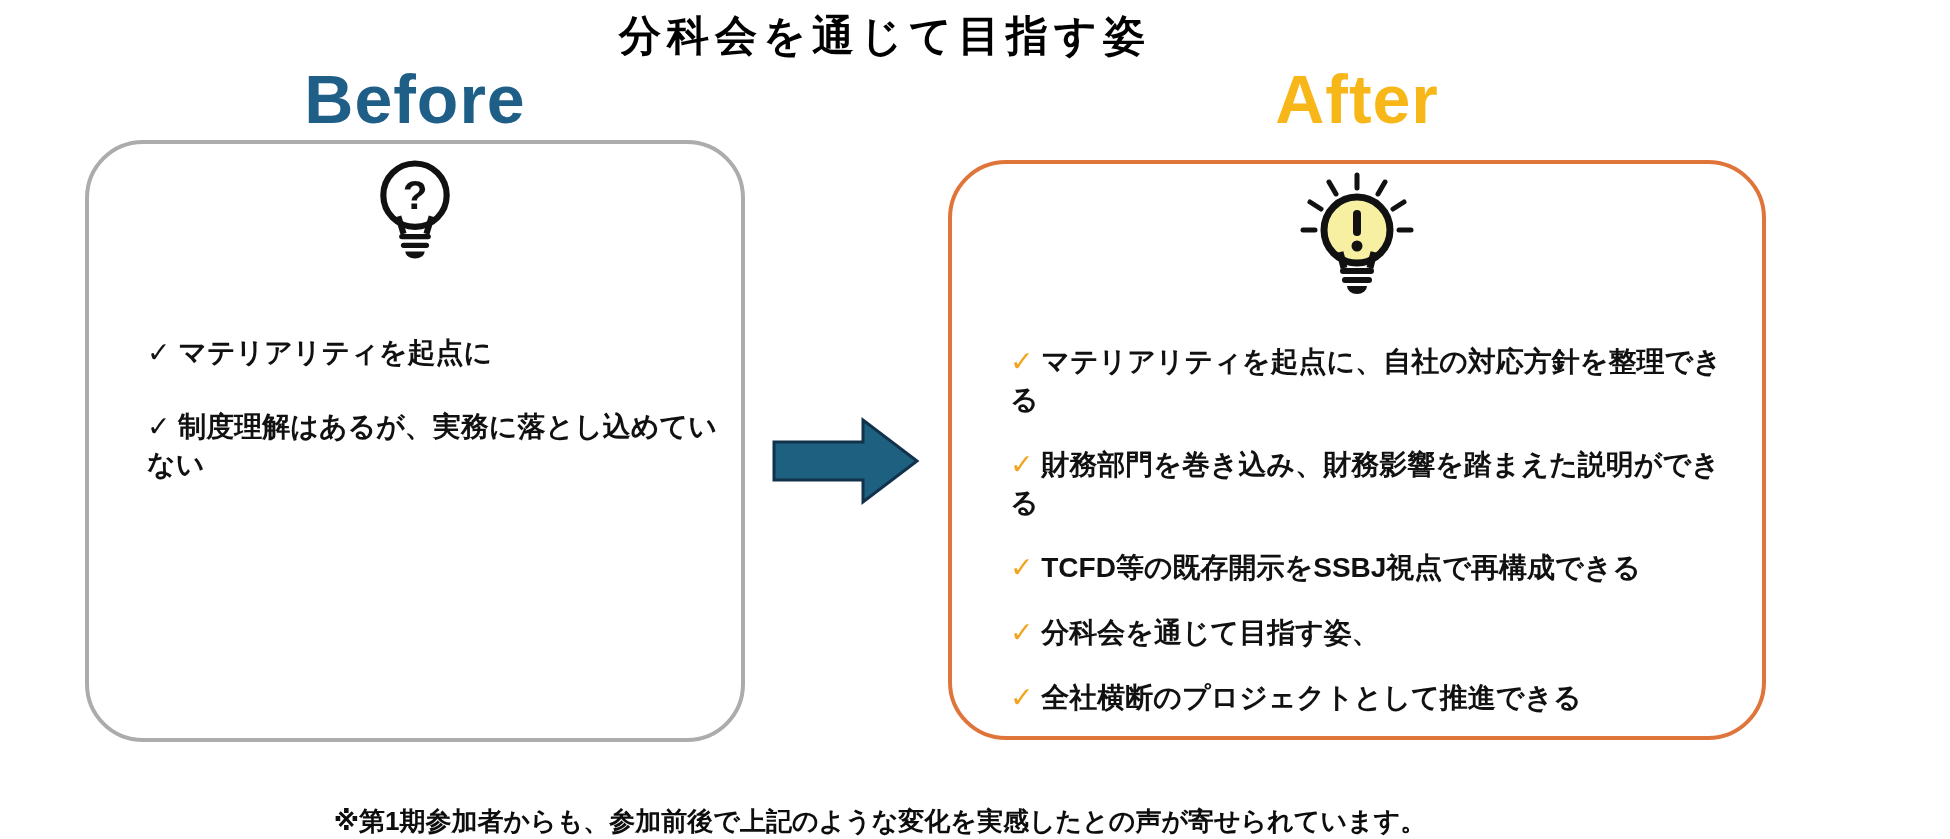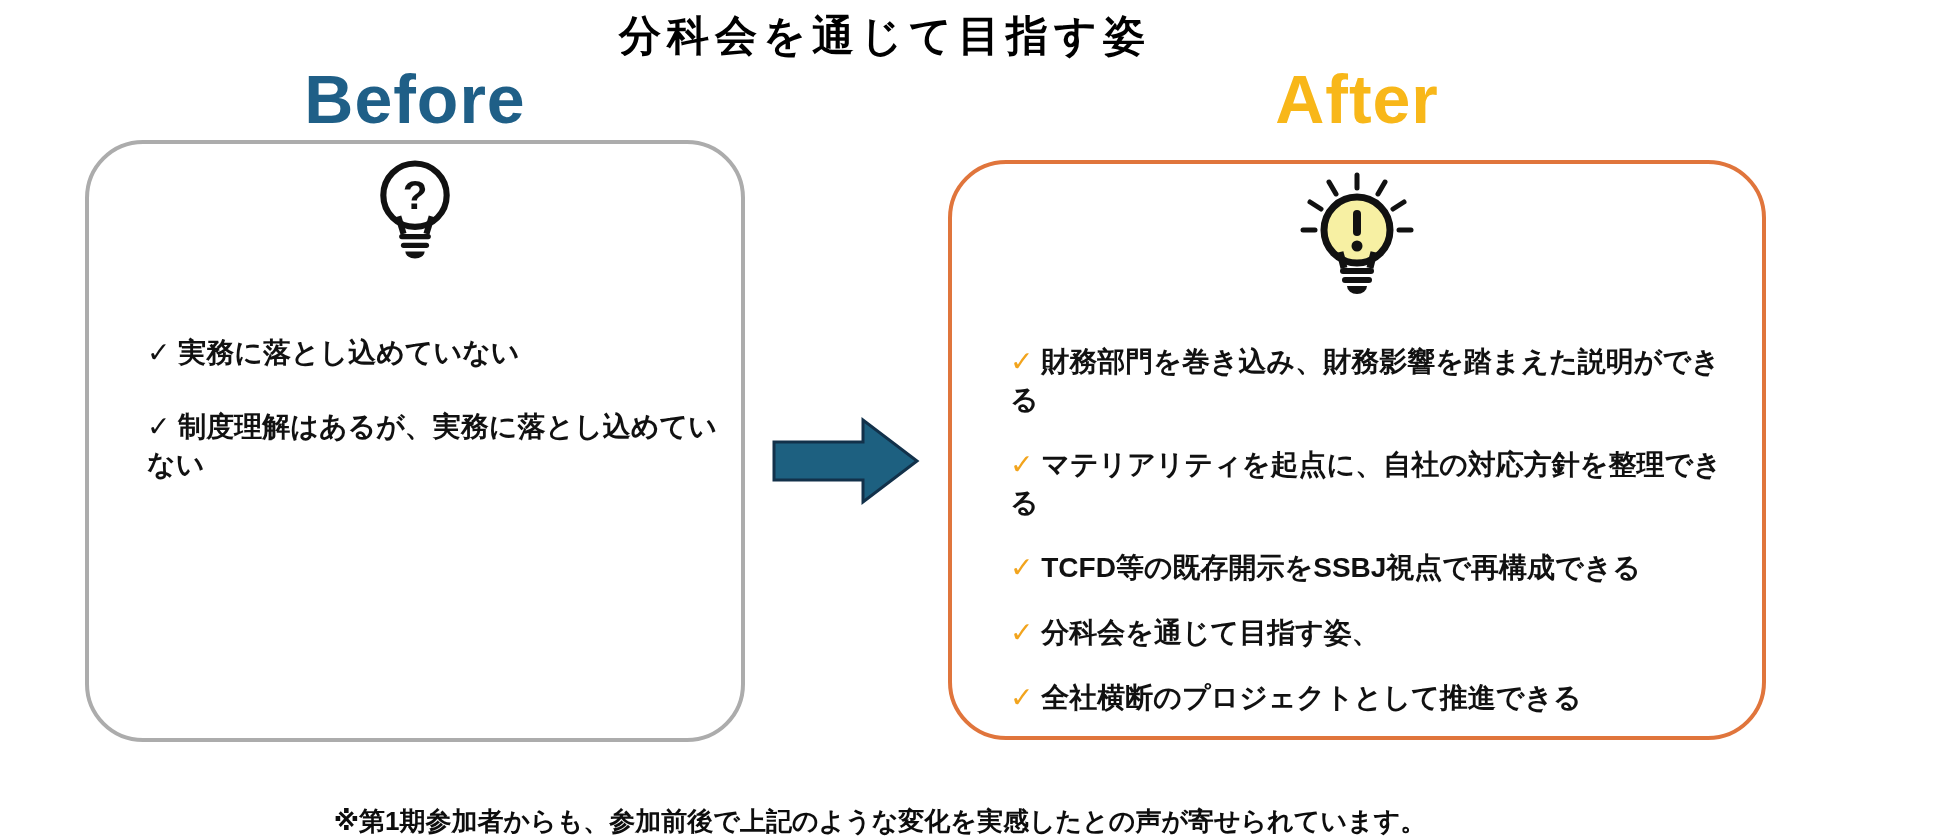--- a/index.html
+++ b/index.html
@@ -54,21 +54,21 @@
           <path d="M31 66 L37 86" stroke="#111111" stroke-width="7" fill="none"></path>
           <path d="M69 66 L63 86" stroke="#111111" stroke-width="7" fill="none"></path>
           <rect x="32" y="86" width="36" height="6" rx="3" fill="#111111"></rect>
           <rect x="34" y="96" width="32" height="6" rx="3" fill="#111111"></rect>
           <path d="M39 106 h22 a11 8 0 0 1 -22 0 z" fill="#111111"></path>
           <text x="50" y="58" text-anchor="middle" font-size="46" font-weight="bold" font-family="Liberation Sans, sans-serif" fill="#111111">?</text>
         </svg>
       </span>
     </div>
     <div class="items">
-      <div class="item"><span class="check check-dark">✓</span><span> 実務に落とし込めていない</span></div>
+      <div class="item"><span class="check check-dark">✓</span><span> マテリアリティを起点に</span></div>
       <div class="item"><span class="check check-dark">✓</span><span> 制度理解はあるが、実務に落とし込めていない</span></div>
     </div>
   </div>
 
   <div class="arrow-wrap">
     <svg width="150" height="92" viewBox="0 0 150 92">
       <path d="M3 27 H92 V5 L146 46 L92 87 V65 H3 Z" fill="#1D6080" stroke="#12314A" stroke-width="3" stroke-linejoin="miter"></path>
     </svg>
   </div>
 
@@ -90,22 +90,22 @@
           <path d="M92 80 L88 96" stroke="#111111" stroke-width="7" fill="none"></path>
           <rect x="58" y="96" width="34" height="6" rx="3" fill="#111111"></rect>
           <rect x="60" y="105" width="30" height="6" rx="3" fill="#111111"></rect>
           <path d="M65 114 h20 a10 8 0 0 1 -20 0 z" fill="#111111"></path>
           <rect x="71" y="38" width="8" height="26" rx="4" fill="#111111"></rect>
           <circle cx="75" cy="74" r="5.5" fill="#111111"></circle>
         </svg>
       </span>
     </div>
     <div class="items">
+      <div class="item"><span class="check check-gold">✓</span><span> マテリアリティを起点に、自社の対応方針を整理できる</span></div>
       <div class="item"><span class="check check-gold">✓</span><span> 財務部門を巻き込み、財務影響を踏まえた説明ができる</span></div>
-      <div class="item"><span class="check check-gold">✓</span><span> マテリアリティを起点に、自社の対応方針を整理できる</span></div>
       <div class="item"><span class="check check-gold">✓</span><span> TCFD等の既存開示をSSBJ視点で再構成できる</span></div>
       <div class="item"><span class="check check-gold">✓</span><span> 分科会を通じて目指す姿、</span></div>
       <div class="item"><span class="check check-gold">✓</span><span> 全社横断のプロジェクトとして推進できる</span></div>
     </div>
   </div>
 
   <div class="footnote">※第1期参加者からも、参加前後で上記のような変化を実感したとの声が寄せられています。</div>
 
 </div>
 

